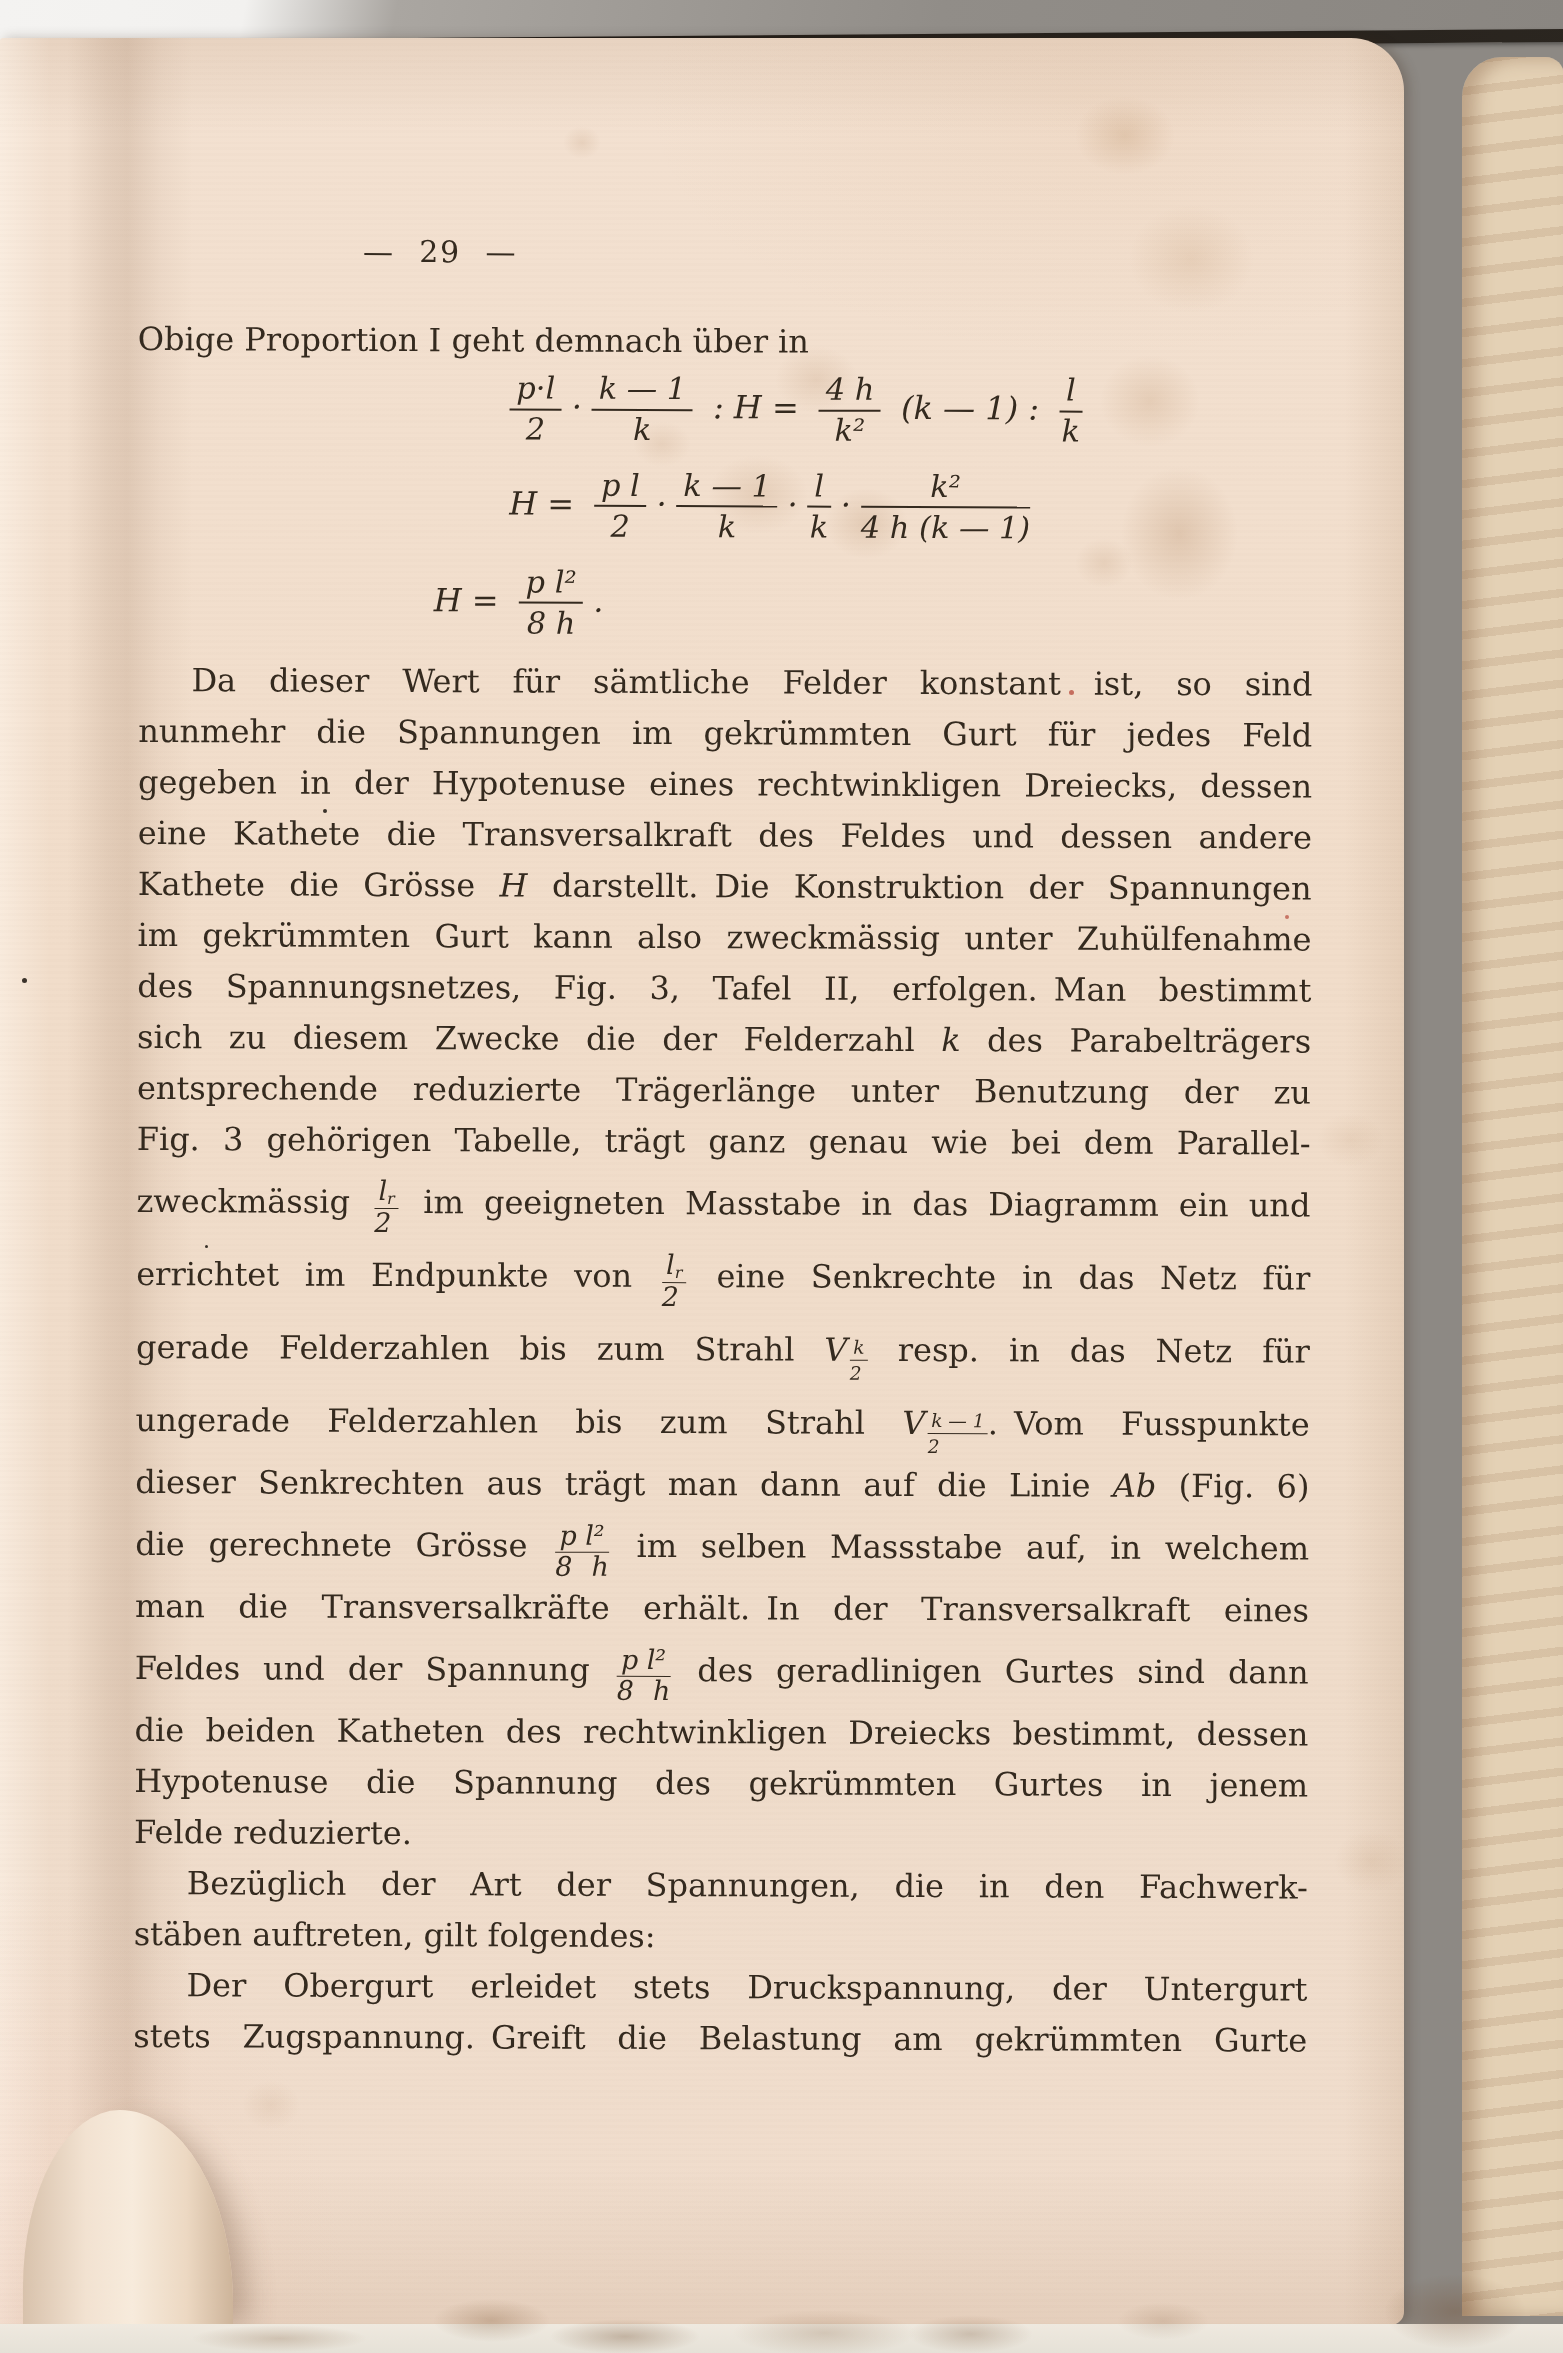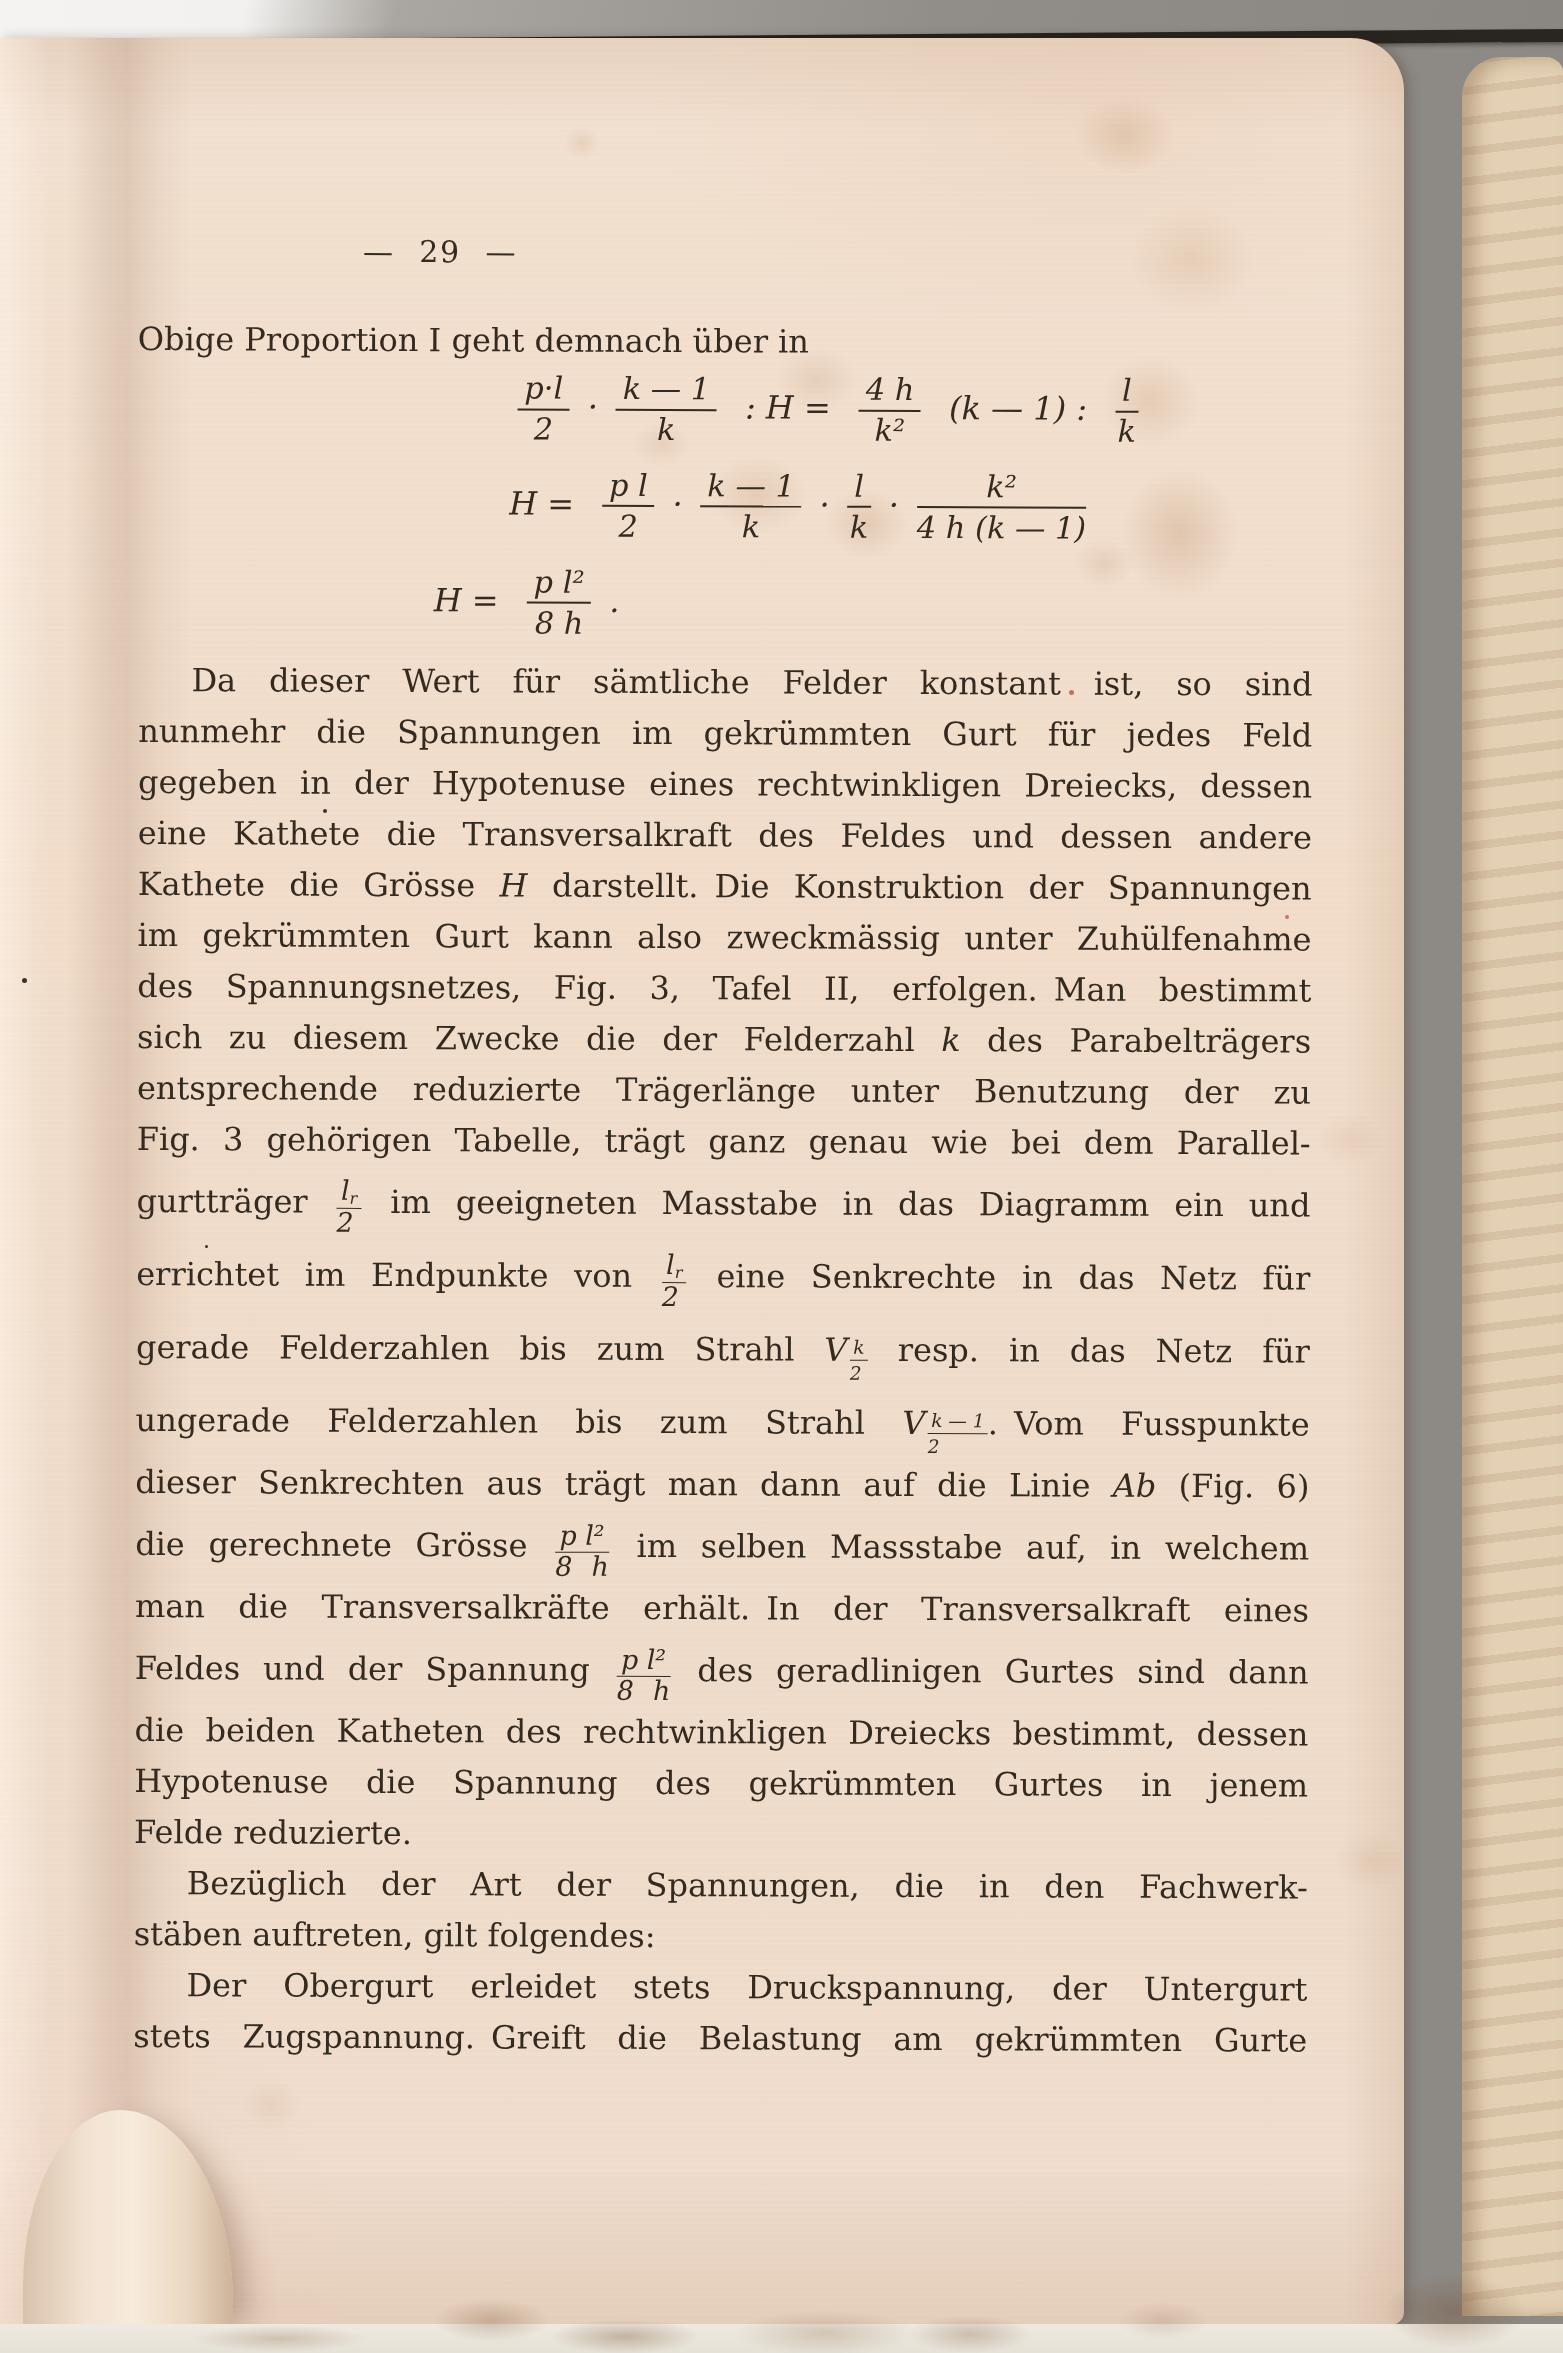--- a/index.html
+++ b/index.html
@@ -51,21 +51,21 @@
   .stain{position:absolute;border-radius:50%;z-index:5;pointer-events:none;}
   
   .page-content{position:absolute;inset:0;z-index:7;transform:rotate(0.22deg);transform-origin:133px 250px;}
   .page-number{position:absolute;left:363px;top:195px;font-size:30px;letter-spacing:1.7px;word-spacing:13.3px;white-space:nowrap;}
   .intro{position:absolute;left:138px;top:282px;font-size:32px;white-space:nowrap;}
   .formulas{position:absolute;left:0;top:332px;width:100%;font-size:32px;font-style:italic;}
   .formula{white-space:nowrap;margin-bottom:21.7px;}
   .formula:nth-child(1){margin-left:500px;}
   .formula:nth-child(2){margin-left:510px;}
   .formula:nth-child(3){margin-left:435px;}
-  .formula .frac{display:inline-block;vertical-align:middle;text-align:center;line-height:1.12;font-size:0.95em;margin:0 18px;}
+  .formula .frac{display:inline-block;vertical-align:middle;text-align:center;line-height:1.12;font-size:0.95em;margin:0 10px;}
   .num{display:block;border-bottom:2.1px solid #342a1f;padding:0 6.7px 2.5px;}
   .den{display:block;padding-top:2.5px;}
   .bodytext{position:absolute;left:140px;top:617px;width:1174px;font-size:32px;}
   .line{text-align:justify;text-align-last:justify;line-height:51px;}
   .line.tall{line-height:73px;}
   .line.left{text-align:left;text-align-last:left;}
   .line.indent{text-indent:53px;}
   .it{font-style:italic;}
   .line .frac{display:inline-block;vertical-align:-0.72em;text-align:center;font-size:0.84em;line-height:1.06;font-style:italic;margin:0 4.2px;}
   .line .frac .num{border-bottom:1.7px solid #342a1f;padding:0 4.2px 0.8px;}
@@ -116,21 +116,21 @@
         <div class="line indent"><span>Da dieser Wert für sämtliche Felder konstant ist, so sind</span></div>
         <div class="line"><span>nunmehr die Spannungen im gekrümmten Gurt für jedes Feld</span></div>
         <div class="line"><span>gegeben in der Hypotenuse eines rechtwinkligen Dreiecks, dessen</span></div>
         <div class="line"><span>eine Kathete die Transversalkraft des Feldes und dessen andere</span></div>
         <div class="line"><span>Kathete die Grösse </span><span class="it">H</span><span> darstellt. Die Konstruktion der Spannungen</span></div>
         <div class="line"><span>im gekrümmten Gurt kann also zweckmässig unter Zuhülfenahme</span></div>
         <div class="line"><span>des Spannungsnetzes, Fig. 3, Tafel II, erfolgen. Man bestimmt</span></div>
         <div class="line"><span>sich zu diesem Zwecke die der Felderzahl </span><span class="it">k</span><span> des Parabelträgers</span></div>
         <div class="line"><span>entsprechende reduzierte Trägerlänge unter Benutzung der zu</span></div>
         <div class="line"><span>Fig. 3 gehörigen Tabelle, trägt ganz genau wie bei dem Parallel-</span></div>
-        <div class="line tall"><span>gurtträger </span><span class="frac"><span class="num">l<span class="ssub">r</span></span><span class="den">2</span></span><span> im geeigneten Masstabe in das Diagramm ein und</span></div>
+        <div class="line tall"><span>zweckmässig </span><span class="frac"><span class="num">l<span class="ssub">r</span></span><span class="den">2</span></span><span> im geeigneten Masstabe in das Diagramm ein und</span></div>
         <div class="line tall"><span>errichtet im Endpunkte von </span><span class="frac"><span class="num">l<span class="ssub">r</span></span><span class="den">2</span></span><span> eine Senkrechte in das Netz für</span></div>
         <div class="line tall"><span>gerade Felderzahlen bis zum Strahl </span><span class="vwrap"><span class="it">V</span><span class="stack"><span class="num">k</span><span class="den">2</span></span></span><span> resp. in das Netz für</span></div>
         <div class="line tall"><span>ungerade Felderzahlen bis zum Strahl </span><span class="vwrap"><span class="it">V</span><span class="stack"><span class="num">k — 1</span><span class="den">2</span></span></span><span>. Vom Fusspunkte</span></div>
         <div class="line"><span>dieser Senkrechten aus trägt man dann auf die Linie </span><span class="it">Ab</span><span> (Fig. 6)</span></div>
         <div class="line tall"><span>die gerechnete Grösse </span><span class="frac"><span class="num">p l²</span><span class="den">8 h</span></span><span> im selben Massstabe auf, in welchem</span></div>
         <div class="line"><span>man die Transversalkräfte erhält. In der Transversalkraft eines</span></div>
         <div class="line tall"><span>Feldes und der Spannung </span><span class="frac"><span class="num">p l²</span><span class="den">8 h</span></span><span> des geradlinigen Gurtes sind dann</span></div>
         <div class="line"><span>die beiden Katheten des rechtwinkligen Dreiecks bestimmt, dessen</span></div>
         <div class="line"><span>Hypotenuse die Spannung des gekrümmten Gurtes in jenem</span></div>
         <div class="line left"><span>Felde reduzierte.</span></div>

